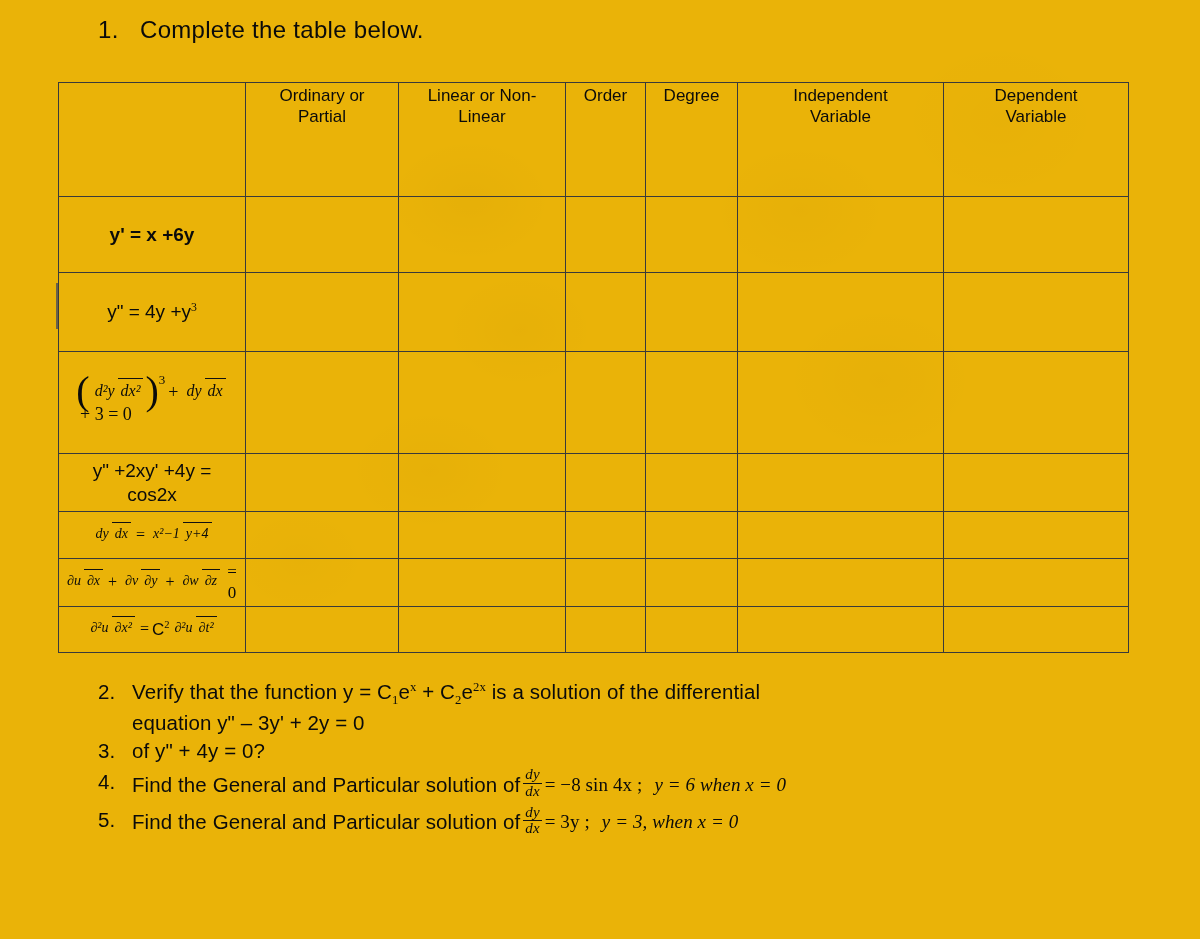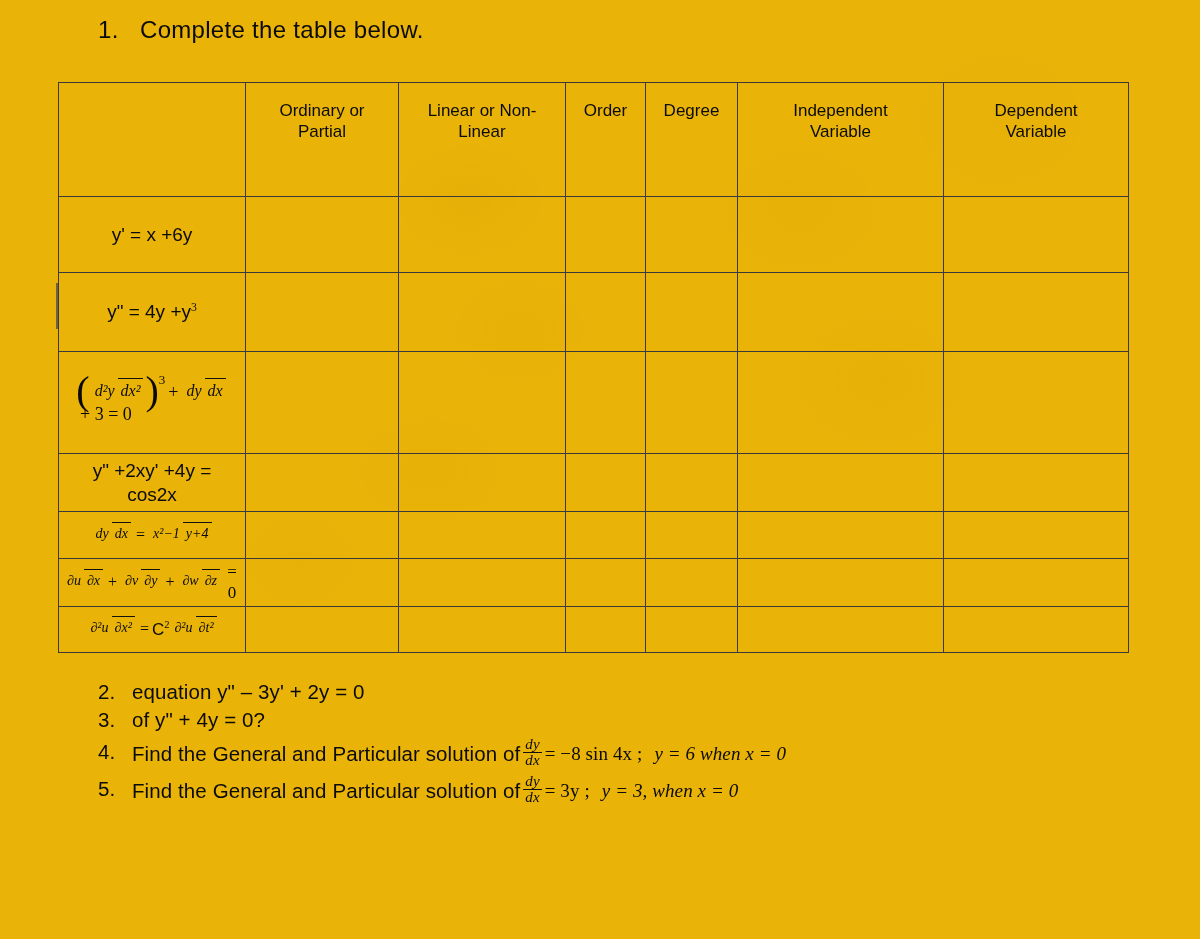--- a/index.html
+++ b/index.html
@@ -64,37 +64,37 @@
     border: 1.4px solid #3a3a3a;
     padding: 2px 3px;
     vertical-align: middle;
     text-align: center;
     font-size: 17px;
     line-height: 1.18;
   }
   table.dtable td.hdr {
     font-size: 17px;
     vertical-align: top;
-    padding-top: 18px;
+    padding-top: 3px;
     line-height: 1.22;
   }
   table.dtable td.eqcell {
     font-size: 19px;
     line-height: 1.25;
   }
   col.c0 { width: 187px; }
   col.c1 { width: 153px; }
   col.c2 { width: 167px; }
   col.c3 { width: 80px; }
   col.c4 { width: 92px; }
   col.c5 { width: 206px; }
   col.c6 { width: 185px; }
 
   .rowH   { height: 114px; }
-  .rowA   { height: 76px; }
+  .rowA   { height: 76px; font-weight: bold; }
   .rowB   { height: 79px; }
   .rowC   { height: 102px; }
   .rowD   { height: 58px; }
   .rowE   { height: 47px; }
   .rowF   { height: 46px; }
   .rowG   { height: 46px; margin-top: 8px; }
   .frac {
     display: inline-flex;
     flex-direction: row;
     align-items: center;
@@ -393,20 +393,21 @@
       </tbody>
     </table>
 
     <div class="scan-line"></div>
 
     <div class="qlist">
 
       <div class="qitem">
         <span class="qnum">2.</span>
         <span class="qbody">
+          <span class="ln"><span>Verify that the function y = C</span><sub class="sb">1</sub><span>e</span><sup class="pw">x</sup><span> + C</span><sub class="sb">2</sub><span>e</span><sup class="pw">2x</sup><span> is a solution of the differential</span></span>
           <span class="ln">equation y" – 3y' + 2y = 0</span>
         </span>
       </div>
 
       <div class="qitem">
         <span class="qnum">3.</span>
         <span class="qbody">
           <span class="ln">of y" + 4y = 0?</span>
         </span>
       </div>

